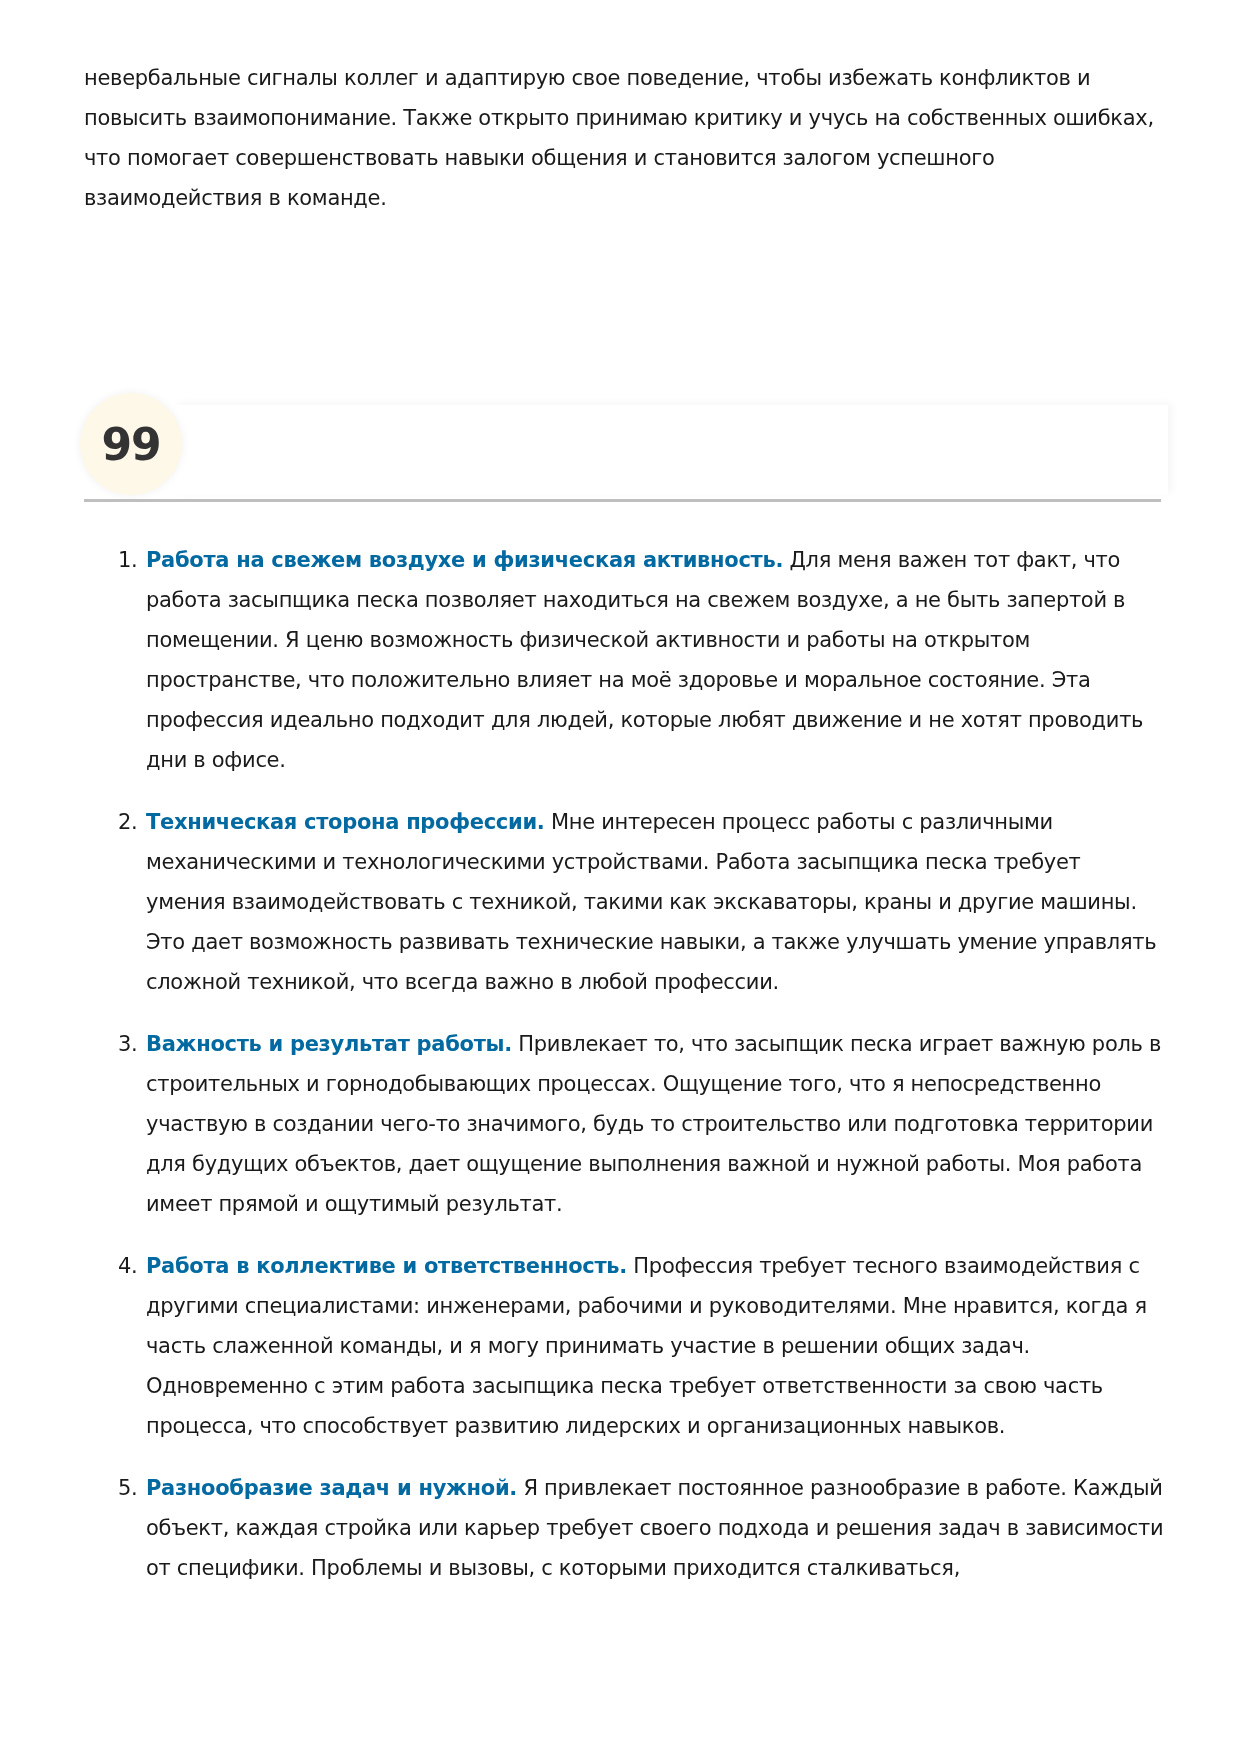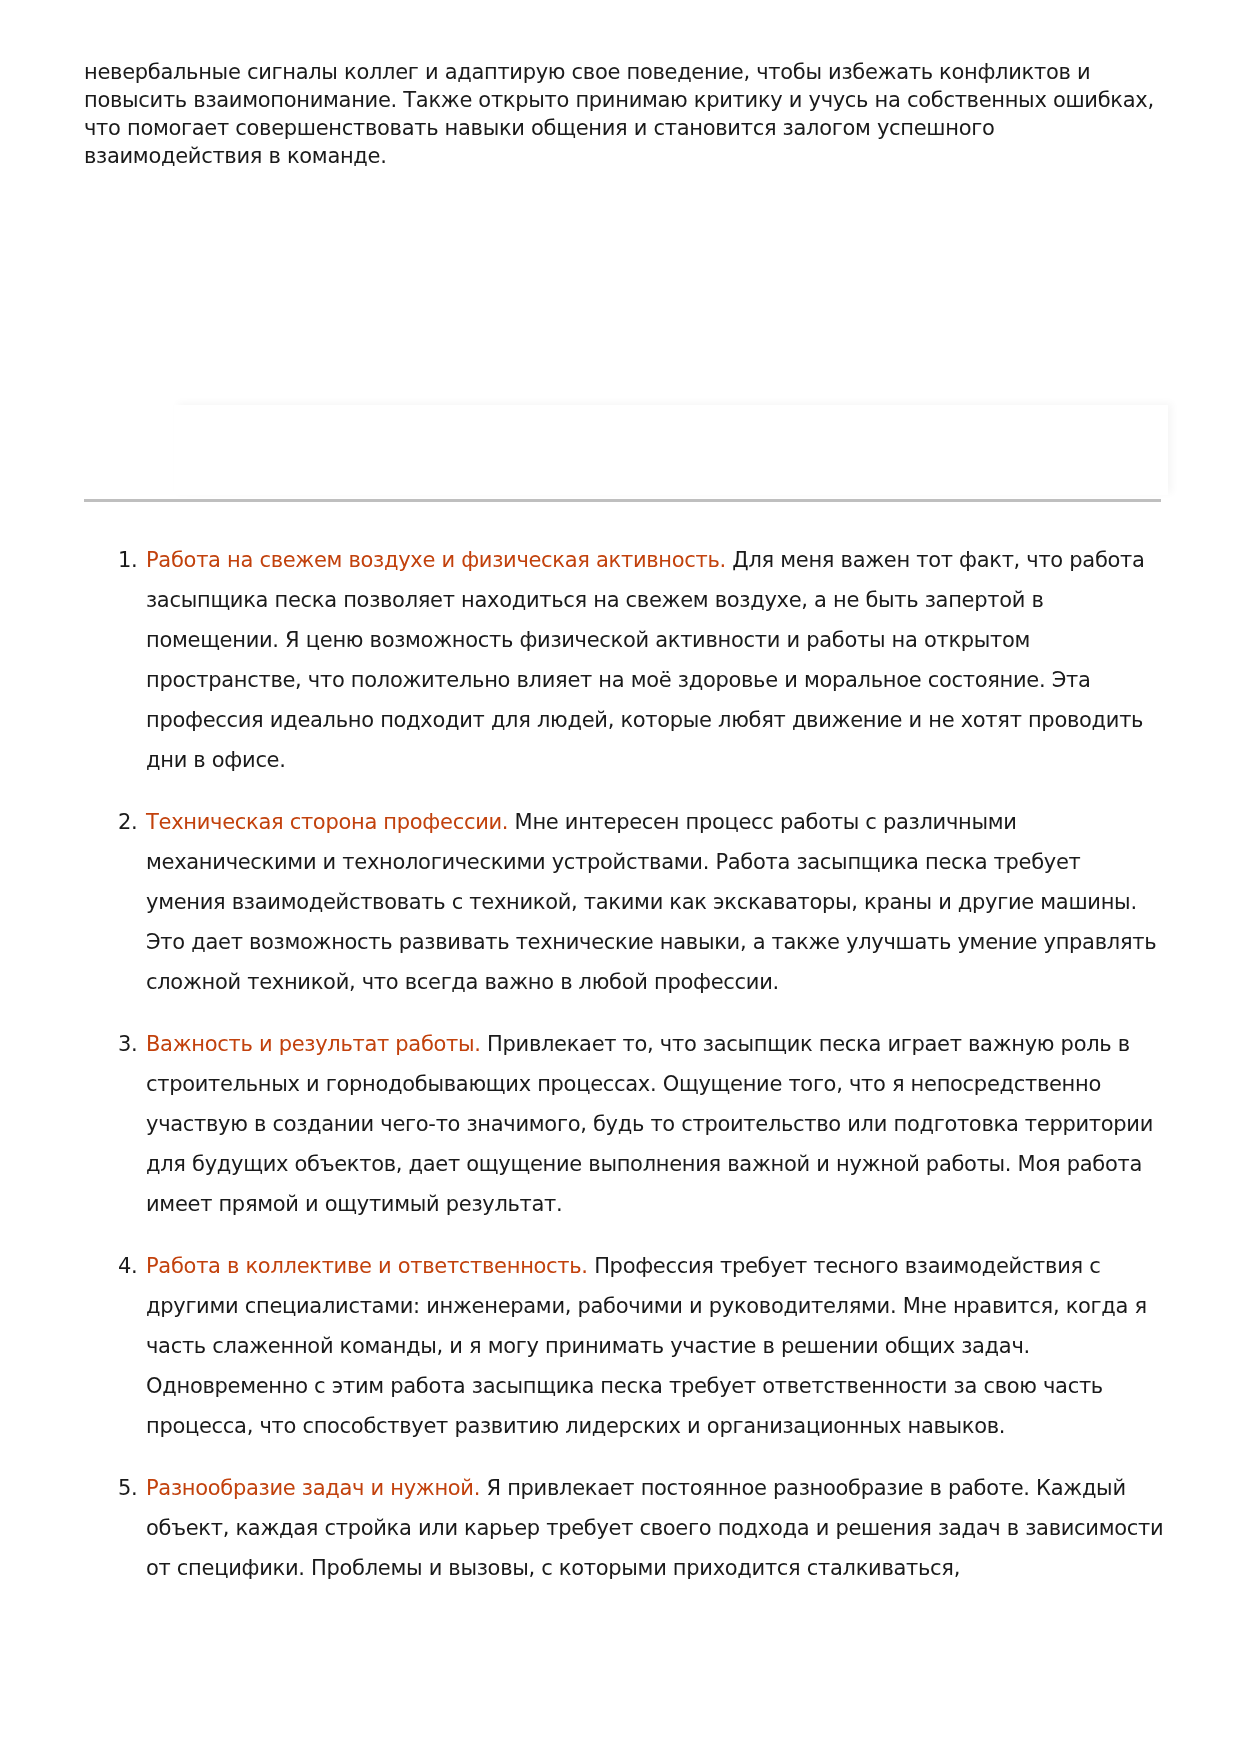--- a/index.html
+++ b/index.html
@@ -2,21 +2,21 @@
 <html><head>
 <meta charset="utf-8">
 <style>
   html, body { margin: 0; padding: 0; background: #ffffff; }
   body {
     width: 1239px; height: 1753px; overflow: hidden; position: relative;
     font-family: "DejaVu Sans", sans-serif; color: #1a1a1a;
   }
   .page { position: absolute; left: 84px; top: 58px; width: 1080px; }
   .intro {
-    font-size: 21px; line-height: 28px; margin: 0; letter-spacing: -0.3px;
+    font-size: 21px; line-height: 40px; margin: 0; letter-spacing: -0.3px;
     width: 1080px;
   }
   .qhead {
     position: absolute; left: 84px; top: 385px; width: 1080px; height: 116px;
   }
   .qhead .shade {
     position: absolute; left: 90px; top: 20px; right: -4px; height: 90px;
     background: #ffffff; box-shadow: 4px -2px 8px rgba(0,0,0,0.04);
   }
   .qnum {
@@ -39,31 +39,32 @@
     position: absolute; left: 84px; top: 540px; width: 1080px;
     margin: 0; padding: 0; list-style: none;
   }
   .list li {
     position: relative; padding-left: 62px; font-size: 21px; line-height: 40px;
     margin-bottom: 22px; letter-spacing: -0.3px;
   }
   .list li .num {
     position: absolute; left: 34px; top: 0; font-size: 21px;
   }
-  .list li b { font-weight: normal; color: #c2410c; }
+  .list li b { font-weight: bold; color: #0369a1; }
 </style>
 </head>
 <body>
 
 <div class="page">
   <p class="intro">невербальные сигналы коллег и адаптирую свое поведение, чтобы избежать конфликтов и повысить взаимопонимание. Также открыто принимаю критику и учусь на собственных ошибках, что помогает совершенствовать навыки общения и становится залогом успешного взаимодействия в команде.</p>
 </div>
 
 <div class="qhead">
   <div class="shade"></div>
+  <div class="qnum">99</div>
 </div>
 <div class="divider"></div>
 
 <ol class="list">
   <li>
     <span class="num">1.</span><b>Работа на свежем воздухе и физическая активность.</b><span> Для меня важен тот факт, что работа засыпщика песка позволяет находиться на свежем воздухе, а не быть запертой в помещении. Я ценю возможность физической активности и работы на открытом пространстве, что положительно влияет на моё здоровье и моральное состояние. Эта профессия идеально подходит для людей, которые любят движение и не хотят проводить дни в офисе.</span>
   </li>
   <li>
     <span class="num">2.</span><b>Техническая сторона профессии.</b><span> Мне интересен процесс работы с различными механическими и технологическими устройствами. Работа засыпщика песка требует умения взаимодействовать с техникой, такими как экскаваторы, краны и другие машины. Это дает возможность развивать технические навыки, а также улучшать умение управлять сложной техникой, что всегда важно в любой профессии.</span>
   </li>

